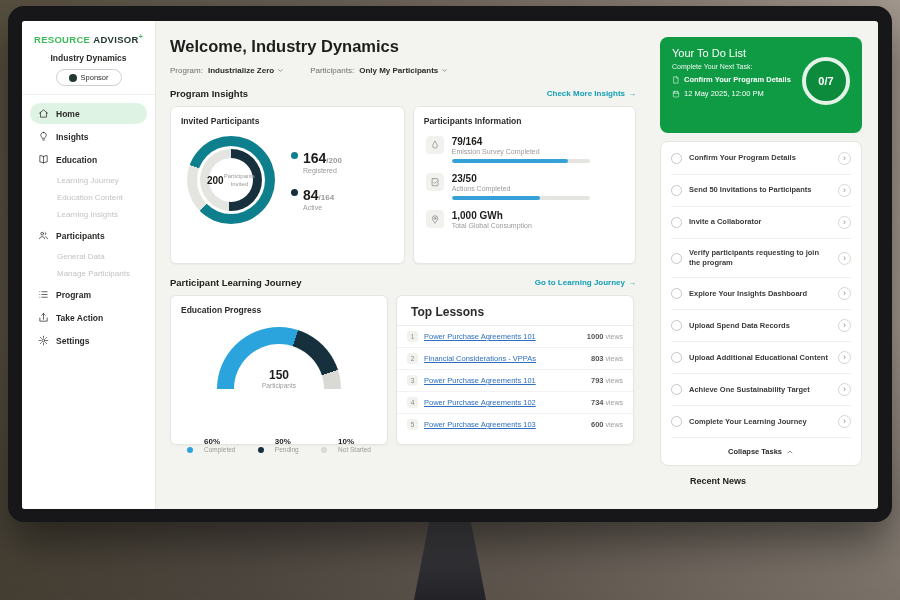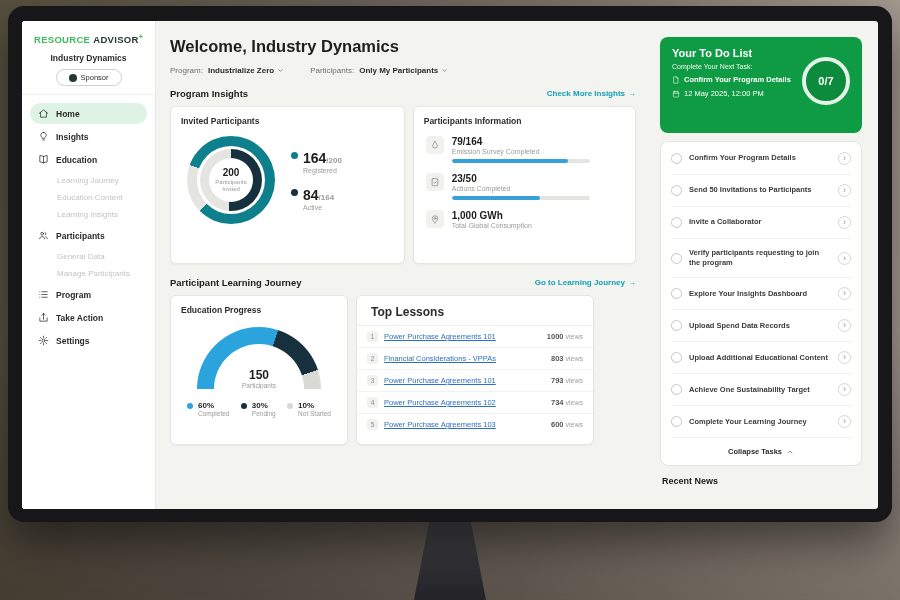--- a/index.html
+++ b/index.html
@@ -51,84 +51,84 @@
   .card { background:#fff; border:1px solid #e5e5e2; border-radius:6px; box-shadow:0 1px 2px rgba(0,0,0,.04); }
   .card-title { font-size:8.5px; font-weight:bold; padding:9px 10px 0; }
 
   .card-invited { width:246px; height:158px; }
   .invited-body { display:flex; align-items:center; gap:16px; padding:10px 8px 0 16px; }
   .donut { position:relative; width:88px; height:88px; }
   .donut > div { position:absolute; border-radius:50%; }
   .d-outer { inset:0; }
   .d-h1 { inset:10px; background:#fff; }
   .d-inner { inset:13px; }
-  .d-h2 { inset:22px; background:#fff; display:flex; flex-direction:column; align-items:center; justify-content:center; text-align:center; }
+  .d-h2 { inset:22px; background:#fff; display:flex; flex-direction:row; align-items:center; justify-content:center; text-align:center; }
   .d-val { font-size:10px; font-weight:bold; color:#1d1d1b; }
   .d-lab { font-size:6px; color:#9a9a98; line-height:1.25; margin-top:1px; }
   .legend { display:flex; flex-direction:column; gap:13px; }
   .legend-item { display:flex; gap:5px; align-items:flex-start; }
   .lg-dot { width:7px; height:7px; border-radius:50%; margin-top:2px; flex:none; }
   .lg-val { font-size:14px; font-weight:bold; color:#1d1d1b; }
   .lg-total { font-size:8px; font-weight:bold; color:#9a9a98; }
   .lg-label { font-size:7px; color:#9a9a98; margin-top:1px; }
 
   .card-pinfo { width:234px; height:158px; }
   .stat { display:flex; gap:8px; padding:10px 12px 0; align-items:flex-start; }
   .stat-icon { width:18px; height:18px; border-radius:4px; background:#f1f1ee; color:#7c7c7a;
     display:flex; align-items:center; justify-content:center; flex:none; }
   .stat-icon svg { width:10px; height:10px; }
   .stat-val { font-size:10px; font-weight:bold; color:#1d1d1b; }
   .stat-lab { font-size:7px; color:#9a9a98; margin-top:1px; }
   .pbar { width:138px; height:4px; border-radius:2px; background:#e4e4e1; margin-top:4px; overflow:hidden; }
   .pfill { height:100%; border-radius:2px; background:#36a0d9; }
 
-  .card-edu { width:178px; height:150px; }
+  .card-edu { width:218px; height:150px; }
   .gauge-wrap { position:relative; width:124px; height:62px; margin:12px auto 0; overflow:hidden; }
   .gauge-arc { position:absolute; left:0; top:0; width:124px; height:124px; border-radius:50%; }
   .gauge-hole { position:absolute; left:17px; top:17px; width:90px; height:90px; border-radius:50%; background:#fff; }
   .gauge-center { position:absolute; left:0; right:0; bottom:0; text-align:center; }
   .g-val { font-size:12px; font-weight:bold; color:#1d1d1b; }
   .g-lab { font-size:6.5px; color:#9a9a98; }
   .edu-legend { display:flex; justify-content:space-between; padding:12px 16px 0; }
-  .el-item { display:flex; gap:5px; align-items:flex-start; }
+  .el-item { display:flex; gap:11px; align-items:flex-end;margin-top:36px; }
   .el-dot { width:6px; height:6px; border-radius:50%; margin-top:2px; flex:none; }
   .el-pct { font-size:8px; font-weight:bold; color:#1d1d1b; }
   .el-lab { font-size:6.5px; color:#9a9a98; }
 
   .card-lessons { width:238px; height:150px; overflow:hidden; }
   .lesson-head { padding:9px 14px 6px; border-bottom:1px solid #ececea; font-weight:bold; font-size:12px; }
   .lesson-row { display:flex; align-items:center; gap:6px; padding:5px 10px; border-bottom:1px solid #f2f2f0; }
   .lr-rank { width:11px; height:11px; border-radius:3px; background:#f1f1ee; color:#8a8a88; font-size:6.5px;
     display:flex; align-items:center; justify-content:center; flex:none; }
   .lr-link { font-size:7.5px; color:#2f6fc0; text-decoration:underline; cursor:pointer; flex:1;
     white-space:nowrap; overflow:hidden; }
   .lr-views { font-size:7.5px; color:#555553; font-weight:bold; white-space:nowrap; }
   .lr-unit { font-size:7px; color:#a0a09e; font-weight:normal; margin-left:2px; }
 
   
   .rightpanel { position:absolute; right:0; top:0; bottom:0; width:228px; padding:16px 16px 0 10px; }
   .todo-card { position:relative; background:#0f9b43; border-radius:8px; color:#fff; padding:10px 12px; height:96px; }
-  .todo-title { font-size:11px; font-weight:bold; }
+  .todo-title { font-size:11px; font-weight:normal; }
   .todo-sub { font-size:7px; margin-top:4px; opacity:.92; }
   .todo-line { display:flex; gap:4px; align-items:center; font-size:7.5px; margin-top:5px; }
   .todo-line svg { width:8px; height:8px; flex:none; }
   .todo-next-text { font-weight:bold; }
   .todo-ring { position:absolute; right:12px; top:20px; width:48px; height:48px; border-radius:50%;
     border:4px solid #e3f3e8; background:rgba(0,0,0,.10); display:flex; align-items:center; justify-content:center;
     font-size:11px; font-weight:bold; }
   .task-card { background:#fff; border:1px solid #e5e5e2; border-radius:8px; margin-top:8px; padding:1px 10px; }
   .task-row { display:flex; align-items:center; gap:7px; padding:9px 0; border-bottom:1px solid #f0f0ee; cursor:pointer; }
   .task-check { width:11px; height:11px; border-radius:50%; border:1px solid #c6c6c3; flex:none; background:#fff; }
   .task-label { flex:1; font-size:7.5px; font-weight:bold; color:#3a3a38; line-height:1.35; }
   .task-go { width:13px; height:13px; border-radius:50%; border:1px solid #d6d6d3; color:#8a8a88;
     font-size:9px; line-height:11px; text-align:center; flex:none; }
   .collapse { display:flex; align-items:center; justify-content:center; gap:4px; padding:9px 0 8px;
     font-size:7.5px; font-weight:bold; color:#2b2b29; cursor:pointer; }
   .collapse svg { width:8px; height:8px; }
-  .recent-news { font-size:9px; font-weight:bold; color:#1d1d1b; margin-top:10px; padding-left:2px; }
+  .recent-news { font-size:9px; font-weight:bold; color:#1d1d1b; margin-top:10px; padding-left:2px;margin-left:28px; }
 </style>
 </head>
 <body>
 
 <div class="stage">
   <div class="stand"></div>
   <div class="monitor">
     <div class="screen">
 
       <aside class="sidebar">

